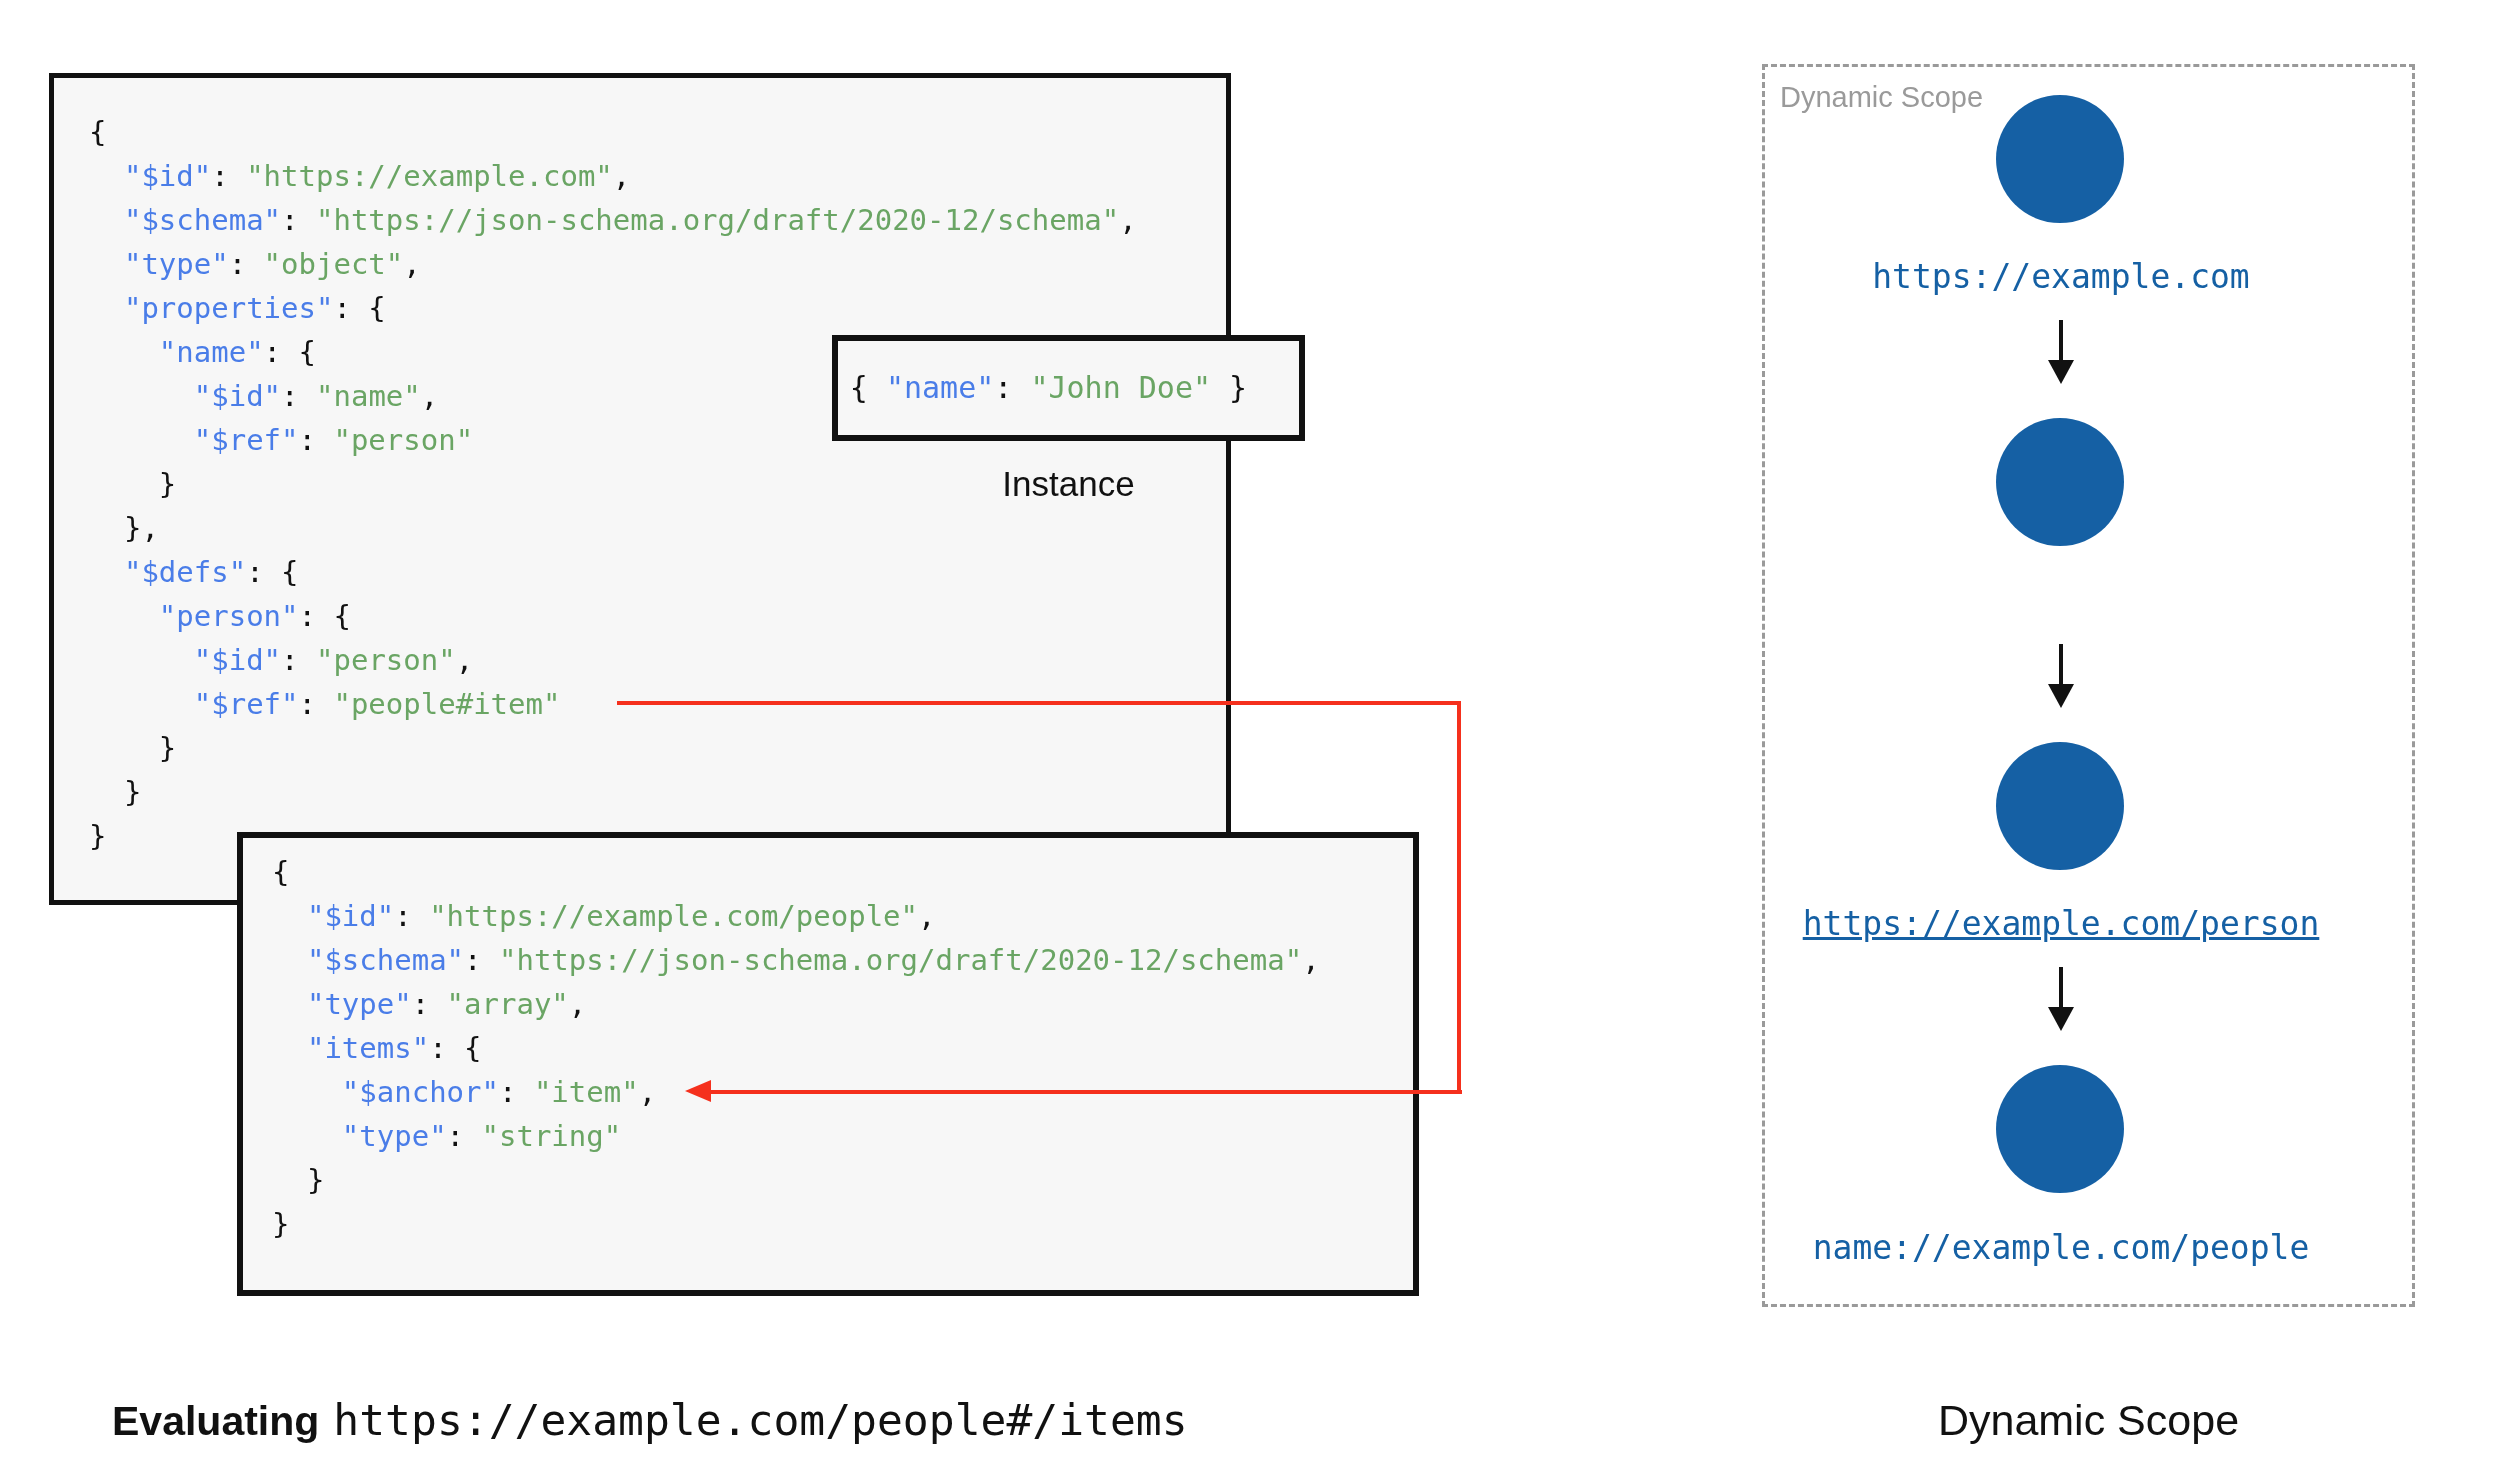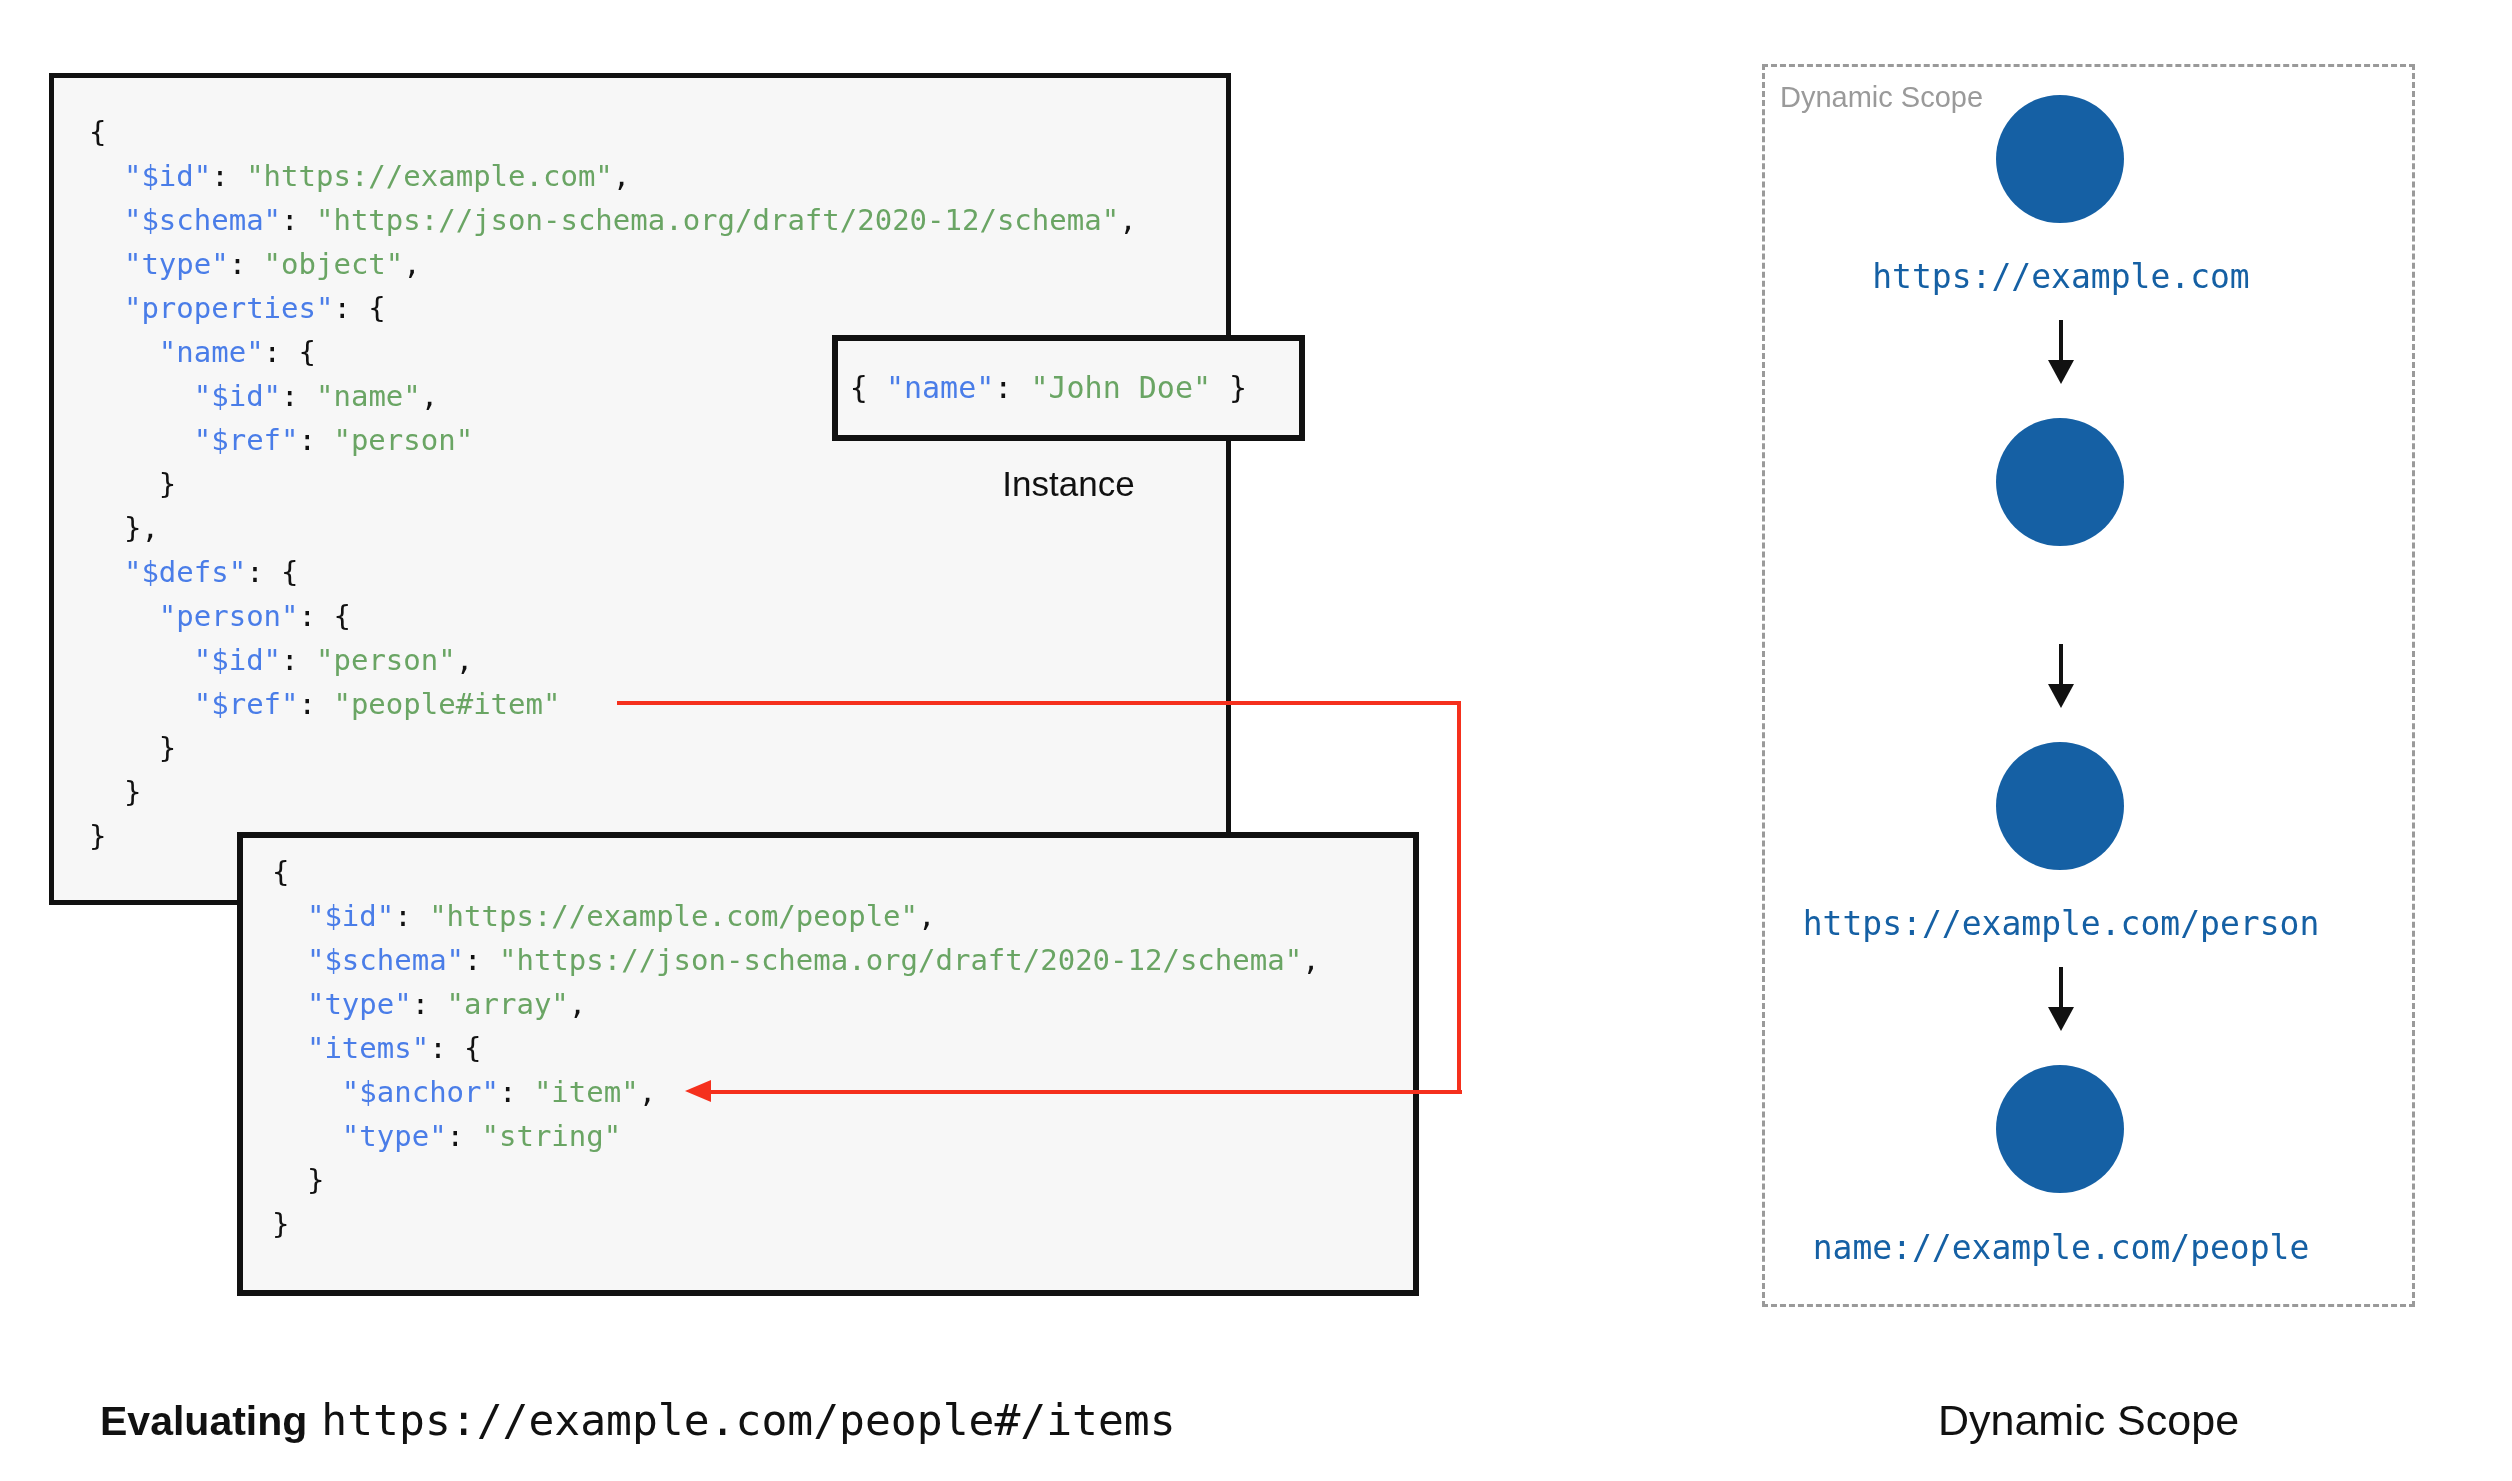--- a/index.html
+++ b/index.html
@@ -111,21 +111,21 @@
     border-right: 13px solid transparent;
     border-top: 24.6px solid var(--ink, #111);
   }
   #scope-title {
     left: 1762px; top: 1396px; width: 653px;
     text-align: center;
     font-size: 43px;
   }
   #evaluating-caption {
     position: absolute;
-    left: 100px; top: 1399px;
+    left: 112px; top: 1399px;
     white-space: nowrap;
     line-height: 1;
   }
   #evaluating-prefix {
     font-weight: bold;
     font-size: 41px;
     color: var(--ink, #111);
   }
   #evaluating-uri {
     font-family: "DejaVu Sans Mono", "Liberation Mono", monospace;
@@ -189,21 +189,21 @@
         <div class="scope-arrow" style="top: 253px;">
           <div class="al"></div>
           <div class="ah"></div>
         </div>
         <div class="scope-circle" style="top: 351px;"></div>
         <div class="scope-arrow" style="top: 577px;">
           <div class="al"></div>
           <div class="ah"></div>
         </div>
         <div class="scope-circle" style="top: 675px;"></div>
-        <div class="scope-uri" style="top: 838px;">https://example.com/person</div>
+        <div class="scope-uri" style="top: 838px; text-decoration: underline;">https://example.com/person</div>
         <div class="scope-arrow" style="top: 900px;">
           <div class="al"></div>
           <div class="ah"></div>
         </div>
         <div class="scope-circle" style="top: 998px;"></div>
         <div class="scope-uri" style="top: 1162px;">name://example.com/people</div>
       </div>
   </div>
   <div id="scope-title" class="caption-bold">Dynamic Scope</div>
 

